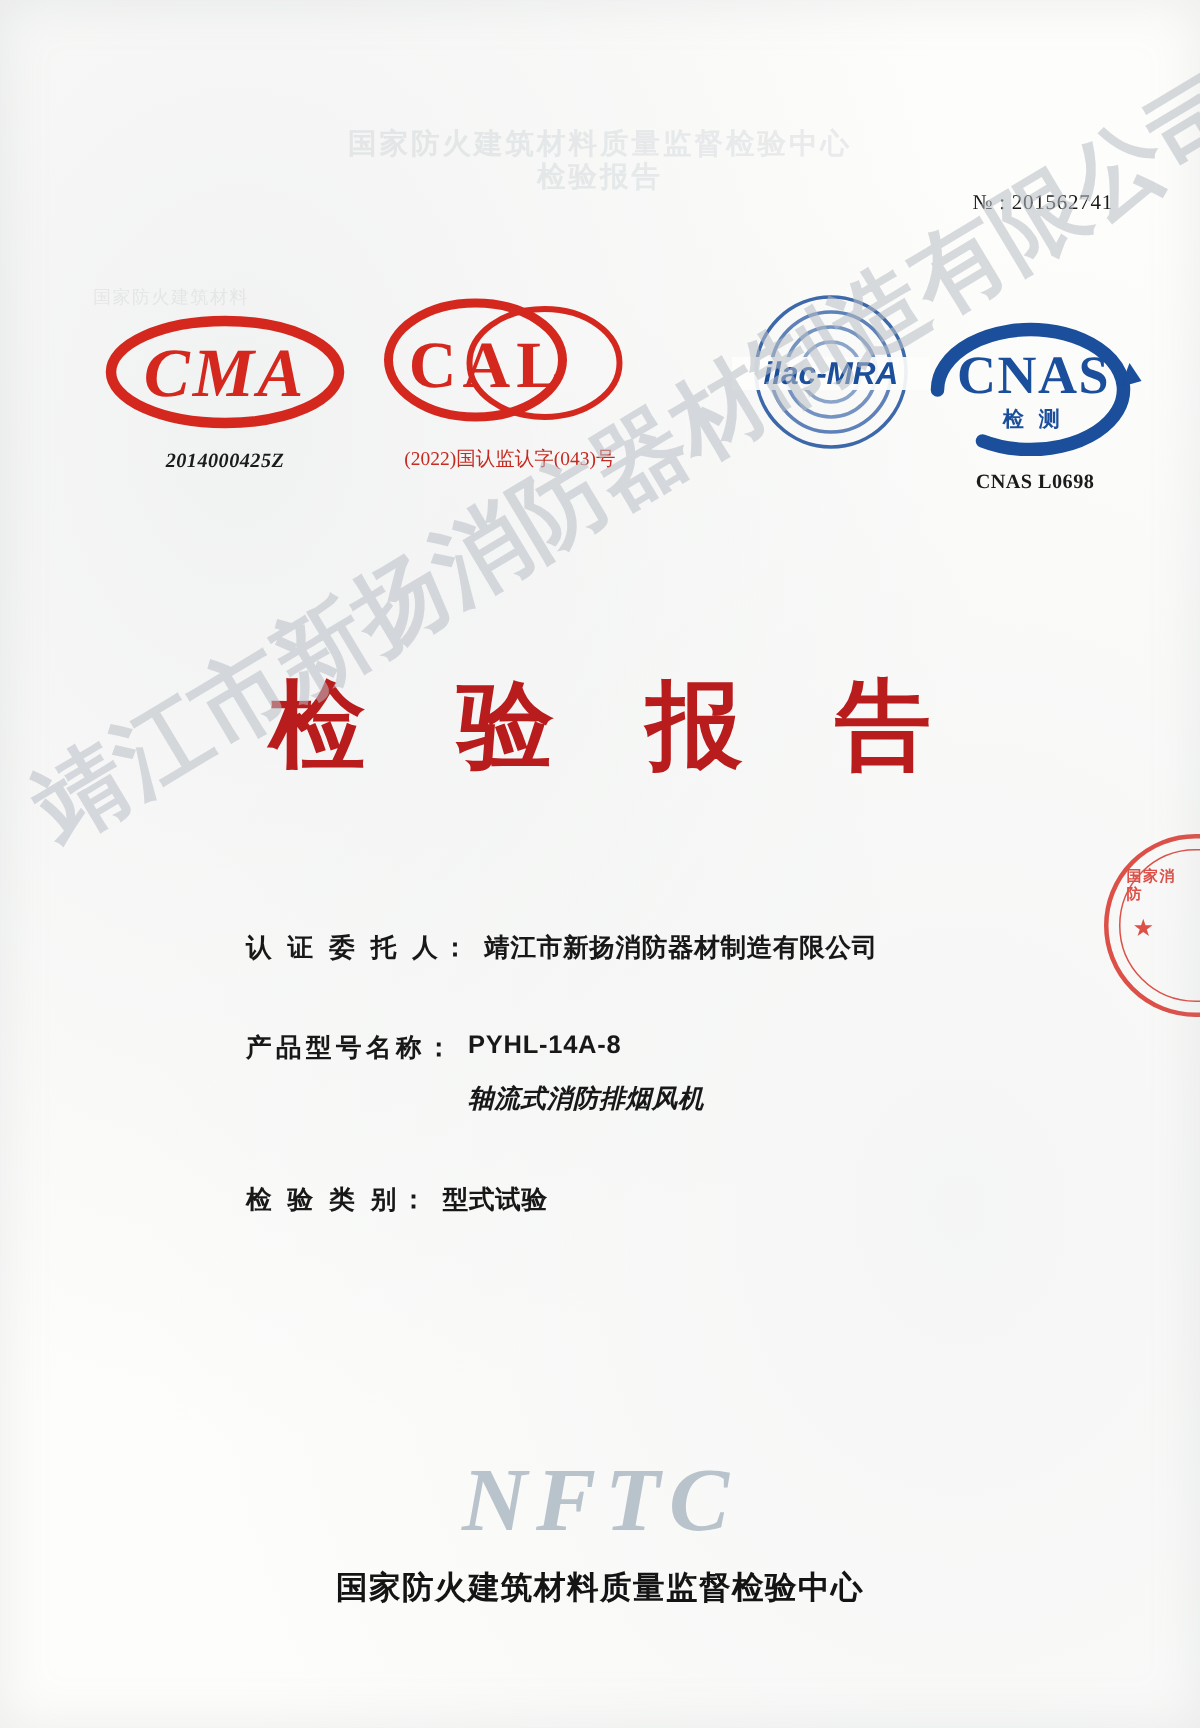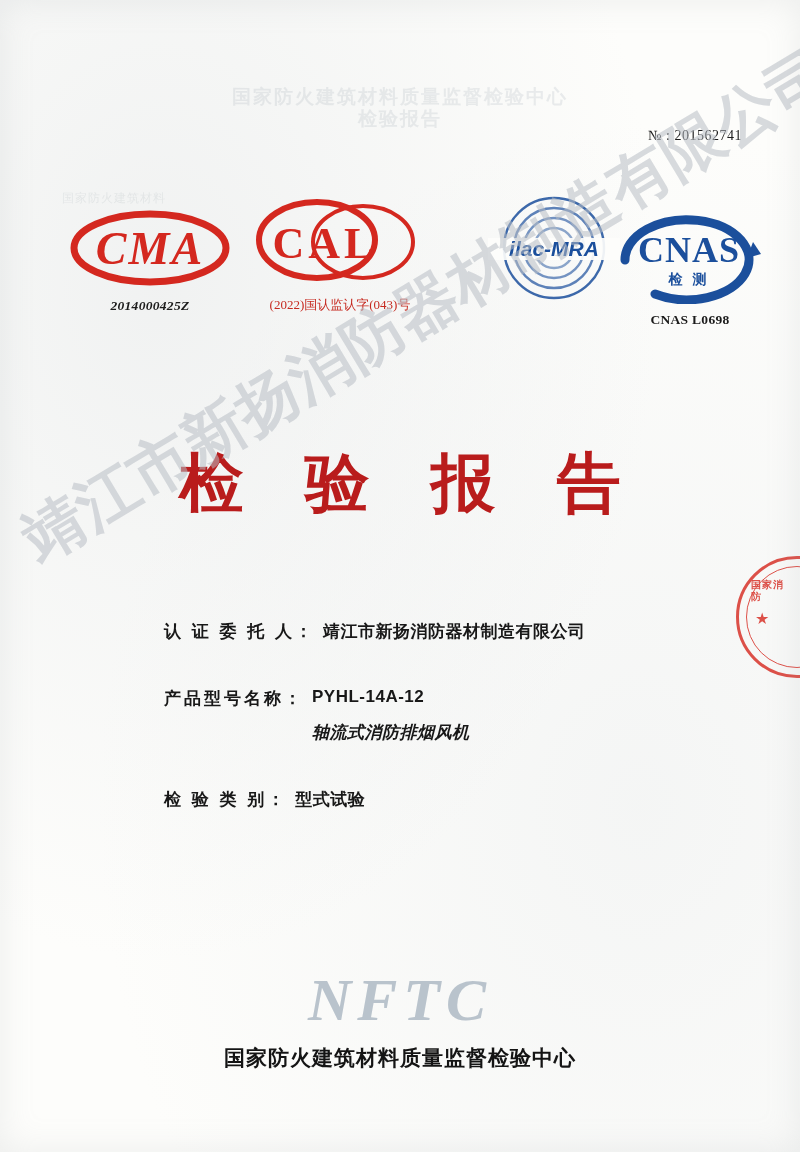--- a/index.html
+++ b/index.html
@@ -314,21 +314,21 @@
     <div class="field-row">
       <div class="field-label">认 证 委 托 人：</div>
       <div class="field-values">
         <div class="field-value">靖江市新扬消防器材制造有限公司</div>
       </div>
     </div>
 
     <div class="field-row">
       <div class="field-label">产品型号名称：</div>
       <div class="field-values">
-        <div class="field-value">PYHL-14A-12</div>
+        <div class="field-value">PYHL-14A-8</div>
         <div class="field-value">轴流式消防排烟风机</div>
       </div>
     </div>
 
     <div class="field-row">
       <div class="field-label">检 验 类 别：</div>
       <div class="field-values">
         <div class="field-value">型式试验</div>
       </div>
     </div>

